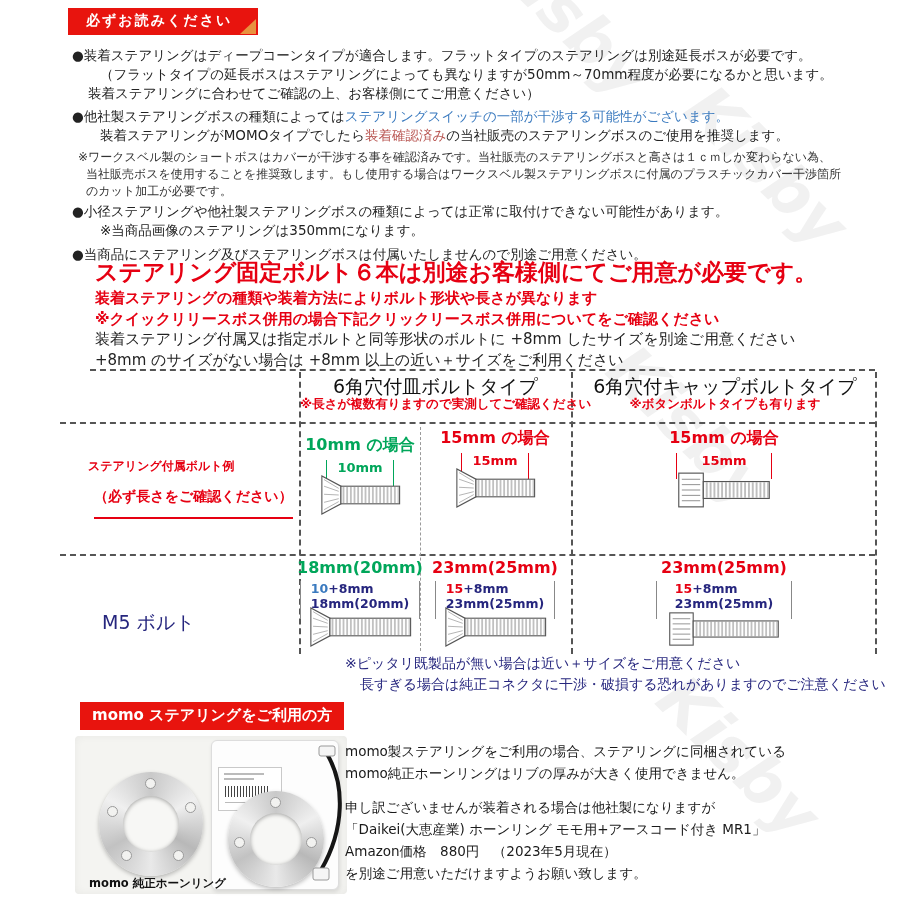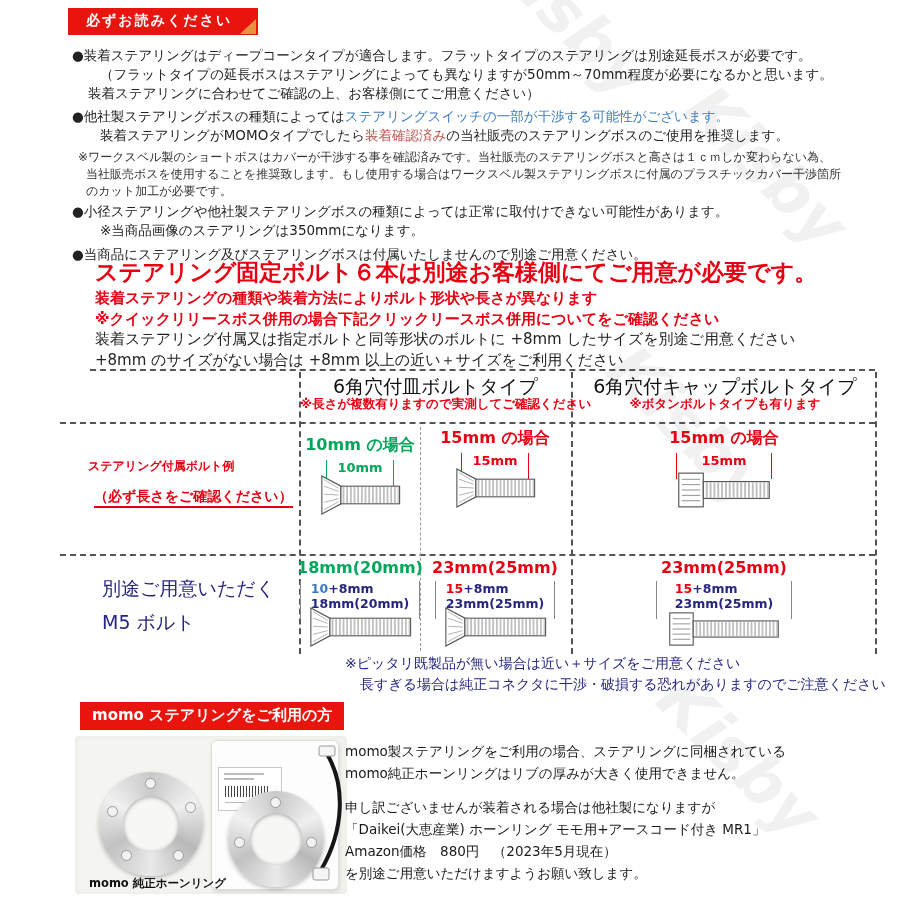--- a/index.html
+++ b/index.html
@@ -30,21 +30,21 @@
   .green{color:#00a65a;}
   .navy{color:#26267e;}
   
   .hline{position:absolute;border-top:2px dashed #555;height:0;}
   .vline{position:absolute;border-left:2px dashed #555;width:0;}
   .vline.light{border-left:1px dashed #9a9a9a;}
   .thead{position:absolute;font-size:19px;color:#111;text-align:center;white-space:nowrap;}
   .tnote{position:absolute;font-size:12.5px;font-weight:bold;color:#e60012;text-align:center;white-space:nowrap;}
   .rowlabel1{position:absolute;left:88px;top:458px;font-size:12px;font-weight:bold;color:#e60012;white-space:nowrap;}
   .rowlabel1s{position:absolute;left:94px;top:488px;font-size:14px;font-weight:bold;color:#e60012;
-              border-bottom:2px solid #e60012;padding-bottom:0;white-space:nowrap;}
+              border-bottom:2px solid #e60012;padding-bottom:11px;white-space:nowrap;}
   .rowlabel2{position:absolute;left:102px;font-size:19px;color:#26267e;white-space:nowrap;}
   .cell{position:absolute;display:flex;flex-direction:column;align-items:center;}
   .ctitle{font-size:16px;font-weight:bold;white-space:nowrap;}
   .dim{display:inline-block;font-size:13px;font-weight:bold;margin-top:4px;
        padding:0 10px;white-space:nowrap;text-align:left;}
   .dim.g{border-left:1px solid #00a65a;border-right:1px solid #00a65a;height:26px;}
   .dim.r{border-left:1px solid #e60012;border-right:1px solid #e60012;height:26px;}
   .dim.n{border-left:1px solid #888;border-right:1px solid #888;height:38px;font-size:12.5px;line-height:15px;}
   .bolt{margin-top:-14px;}
   .bolt.cap{margin-top:-12px;}
@@ -128,21 +128,20 @@
   <div class="vline" style="left:571px;top:372px;height:282px;"></div>
   <div class="vline" style="left:875px;top:372px;height:282px;"></div>
 
   <div class="thead" style="left:300px;top:374px;width:271px;">6角穴付皿ボルトタイプ</div>
   <div class="tnote" style="left:300px;top:396px;width:271px;">※長さが複数有りますので実測してご確認ください</div>
   <div class="thead" style="left:575px;top:374px;width:300px;">6角穴付キャップボルトタイプ</div>
   <div class="tnote" style="left:575px;top:396px;width:300px;">※ボタンボルトタイプも有ります</div>
 
   <div class="rowlabel1">ステアリング付属ボルト例</div>
   <div class="rowlabel1s">（必ず長さをご確認ください）</div>
-  <div class="rowlabel2" style="top:576px;">別途ご用意いただく</div>
   <div class="rowlabel2" style="top:610px;">M5 ボルト</div>
 
   <div class="cell" style="left:300px;top:428px;width:120px;margin-top:7px;">
     <div class="ctitle green">10mm の場合</div>
     <span class="dim g green">10mm</span>
     <svg class="bolt" width="88" height="46" viewBox="0 0 120 60">
       <polygon points="8,4 8,56 34,42 34,18" fill="#fff" stroke="#555" stroke-width="1.5"></polygon>
       <path d="M11,9 L31,21 M11,18 L31,25 M11,29 L31,30 M11,40 L31,35 M11,50 L31,39" stroke="#999" stroke-width="1" fill="none"></path>
       <rect x="34" y="18" width="80" height="24" fill="#fff" stroke="#555" stroke-width="1.5"></rect>
       <rect x="35" y="19" width="78" height="22" fill="url(#thr)"></rect>

